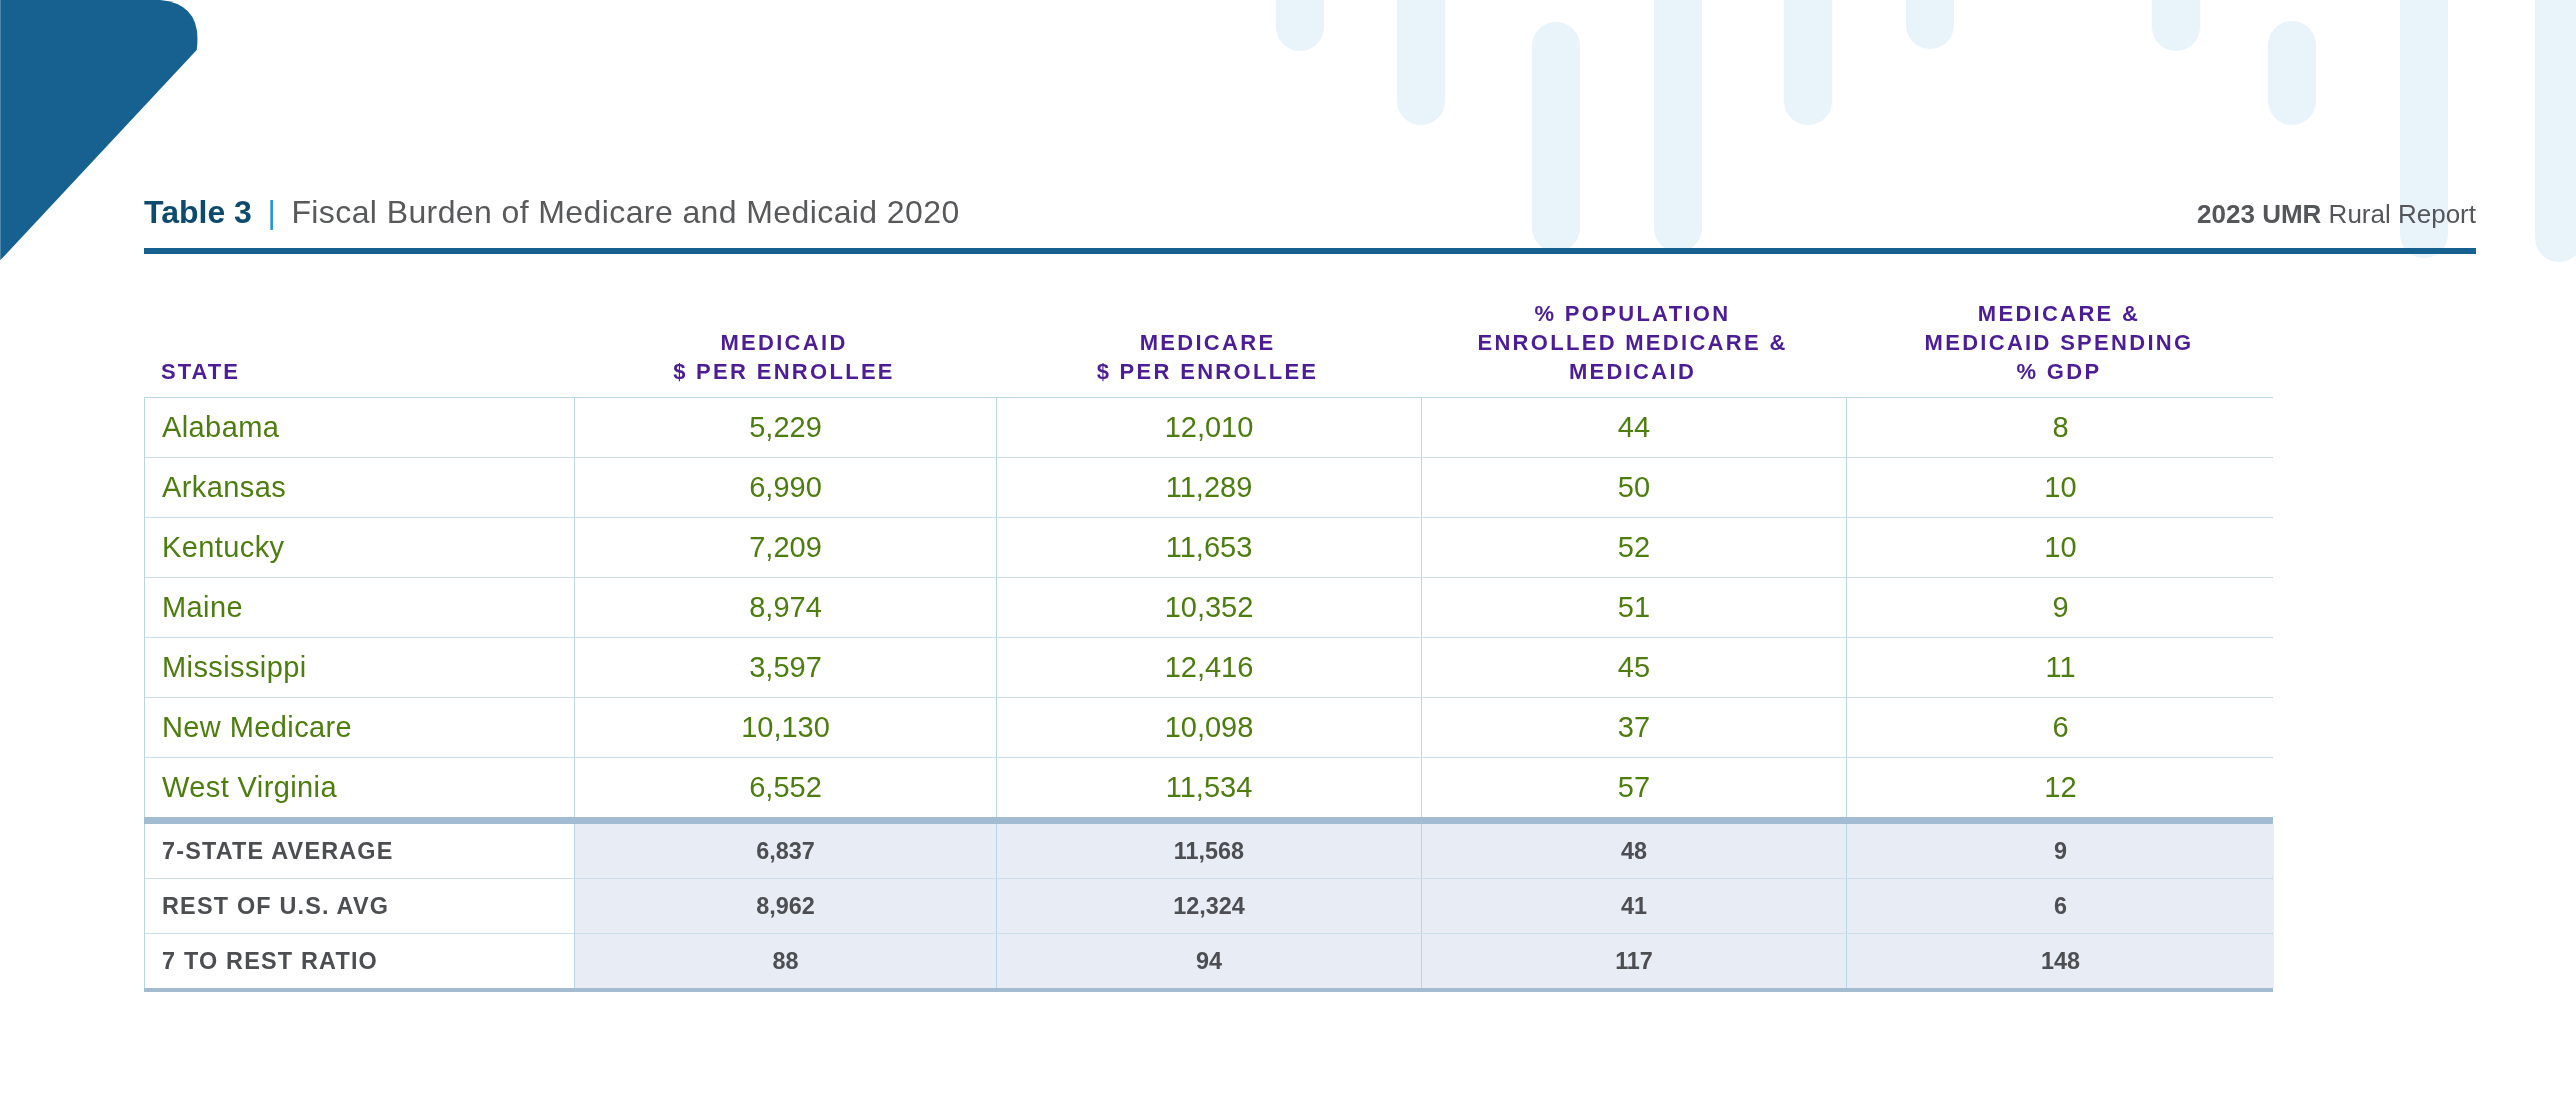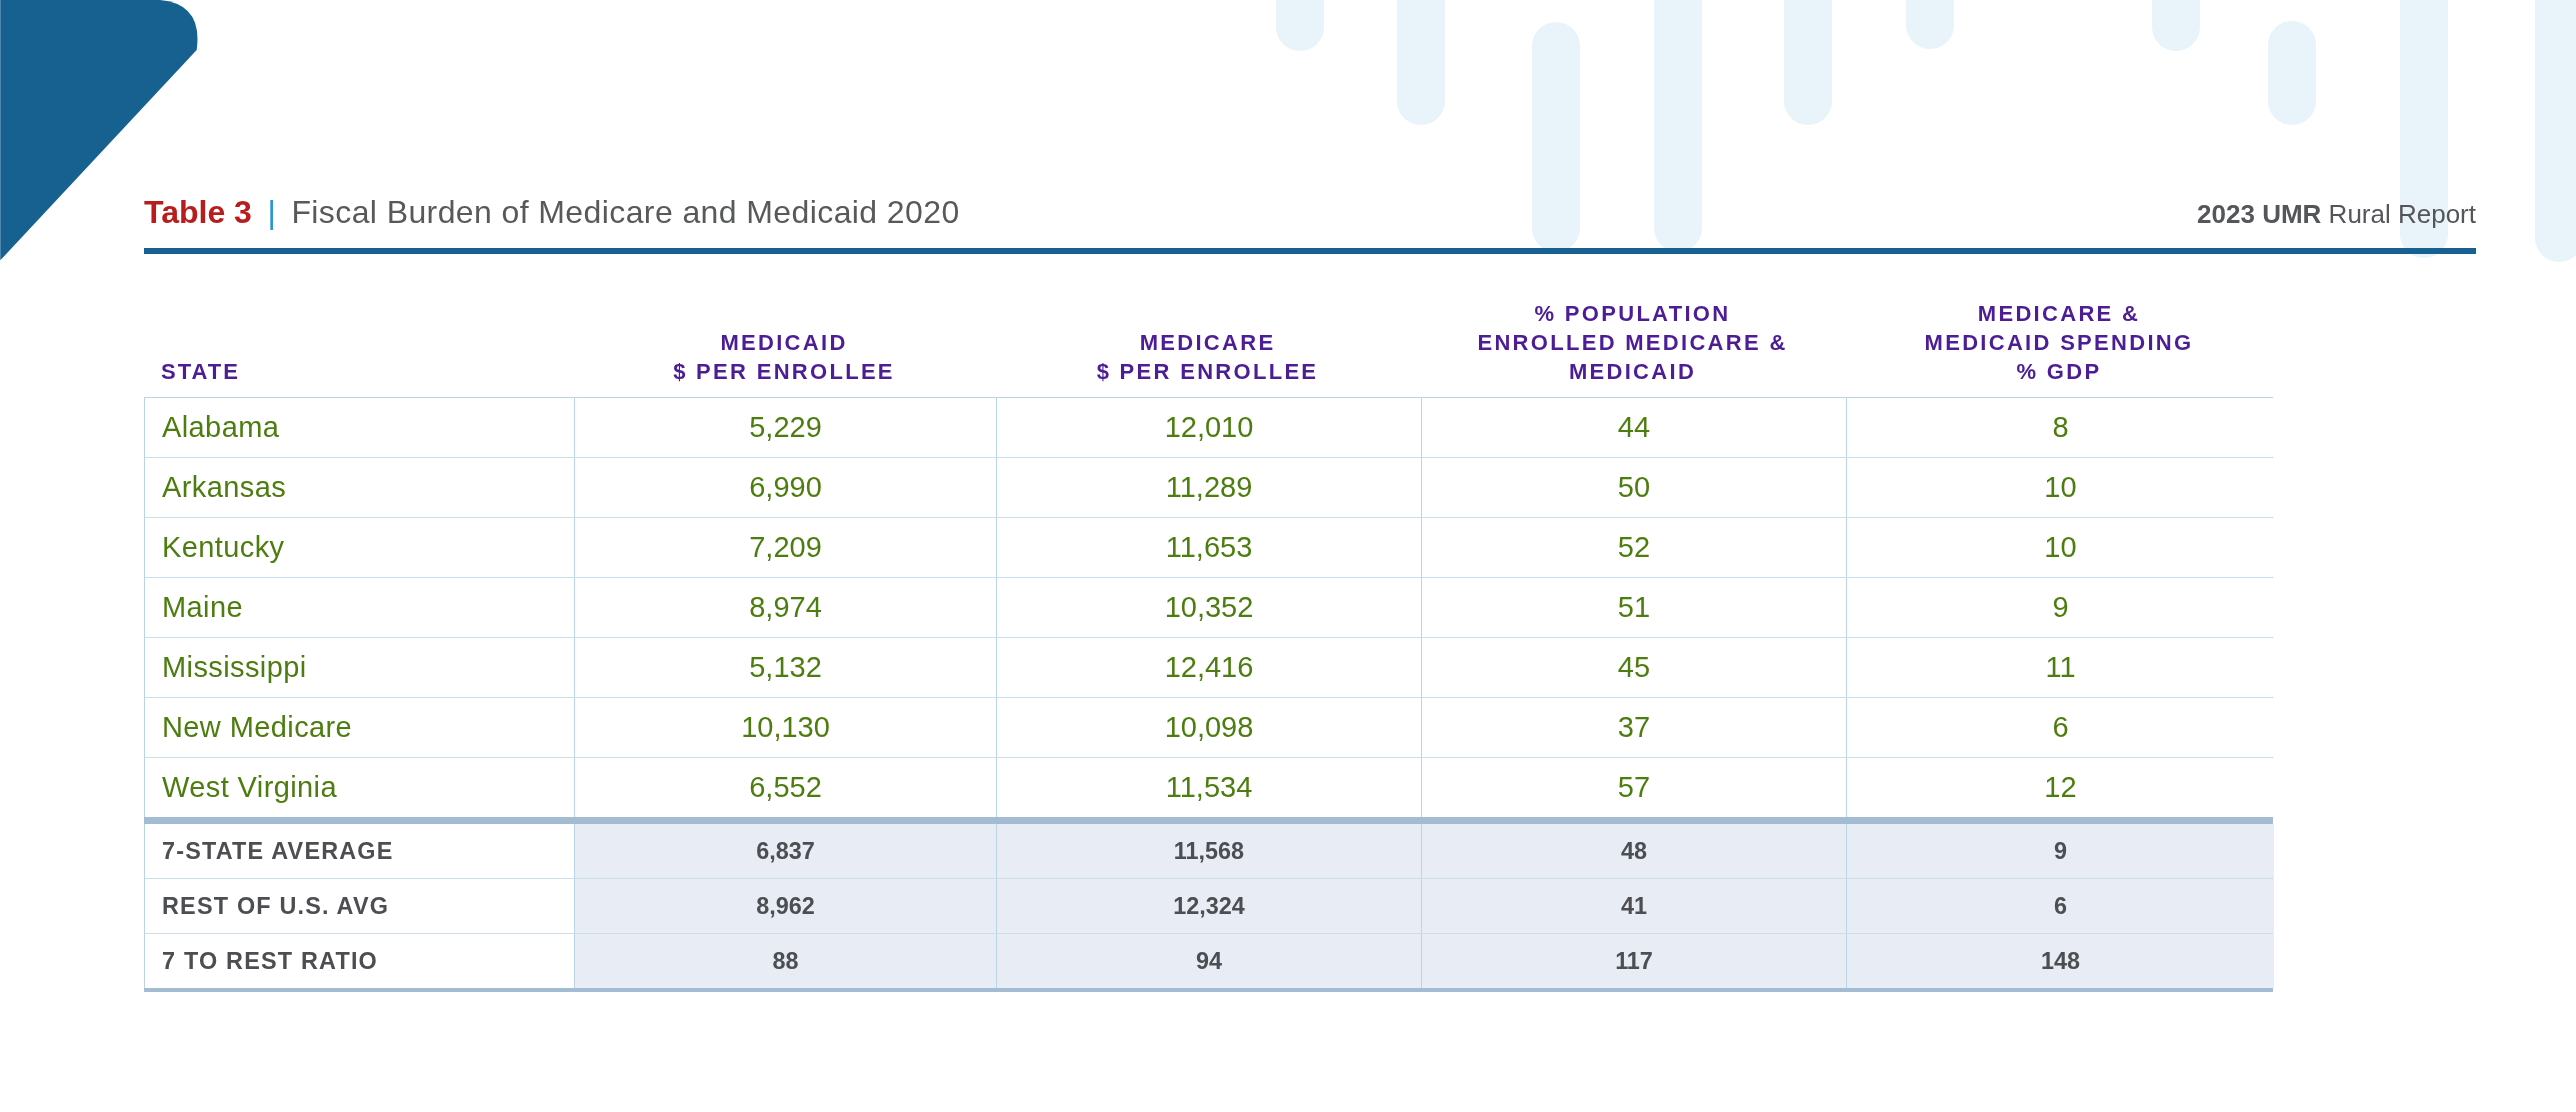--- a/index.html
+++ b/index.html
@@ -24,21 +24,21 @@
 
   
   .wedge{position:absolute;top:0;left:0;z-index:2;}
 
   
   .hdr{
     position:absolute;left:144px;top:194px;width:2332px;
     display:flex;align-items:baseline;z-index:3;
   }
   .hdr .left{flex:1;white-space:nowrap;}
-  .tbl-label{font-size:32px;font-weight:700;color:#b91c1c;}
+  .tbl-label{font-size:32px;font-weight:700;color:#0c4a6e;}
   .tbl-sep{font-size:32px;font-weight:400;color:#2196d3;margin:0 15.6px;}
   .tbl-title{font-size:32px;font-weight:400;color:#58595b;letter-spacing:0.4px;text-align:right;}
   .report{white-space:nowrap;font-size:26px;color:#54565a;}
   .report b{font-weight:700;}
   .rule{
     position:absolute;left:144px;top:248px;width:2332px;height:5.5px;
     background:#16618f;z-index:3;
   }
 
   
@@ -145,21 +145,21 @@
         </div>
         <div class="grid5 drow">
           <div class="cell state">Maine</div>
           <div class="cell">8,974</div>
           <div class="cell">10,352</div>
           <div class="cell">51</div>
           <div class="cell">9</div>
         </div>
         <div class="grid5 drow">
           <div class="cell state">Mississippi</div>
-          <div class="cell">5,132</div>
+          <div class="cell">3,597</div>
           <div class="cell">12,416</div>
           <div class="cell">45</div>
           <div class="cell">11</div>
         </div>
         <div class="grid5 drow">
           <div class="cell state">New Medicare</div>
           <div class="cell">10,130</div>
           <div class="cell">10,098</div>
           <div class="cell">37</div>
           <div class="cell">6</div>

